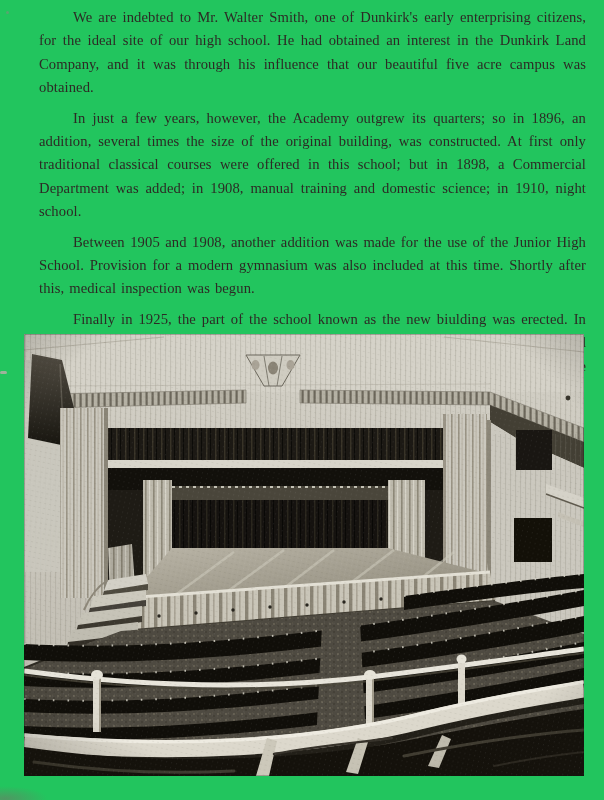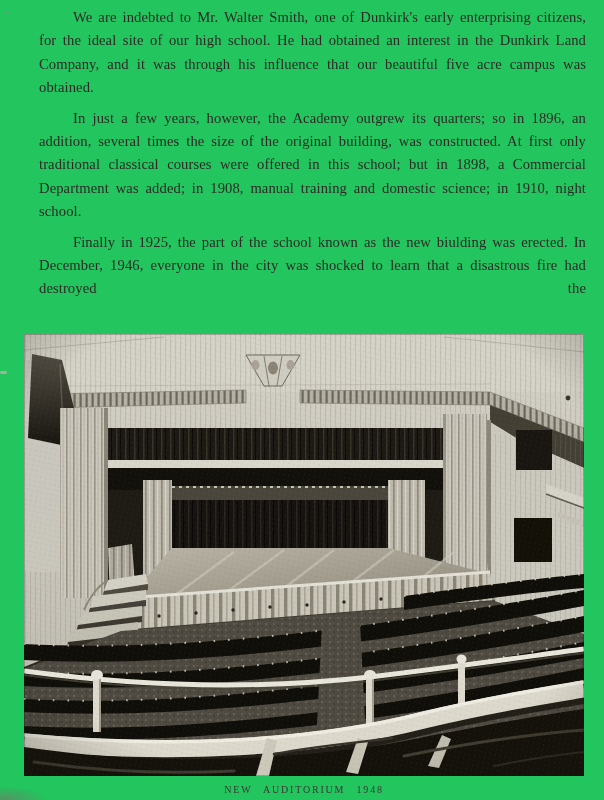--- a/index.html
+++ b/index.html
@@ -31,20 +31,21 @@
   .dot-tl{left:6px;top:11px;width:3px;height:3px;background:#8e8a80;border-radius:50%;opacity:.5;}
 </style>
 </head>
 <body>
 
 <div class="page">
 
   <div class="text-block">
     <p class="fill-last">We are indebted to Mr. Walter Smith, one of Dunkirk's early enterprising citizens, for the ideal site of our high school. He had obtained an interest in the Dunkirk Land Company, and it was through his influence that our beautiful five acre campus was obtained.</p>
     <p>In just a few years, however, the Academy outgrew its quarters; so in 1896, an addition, several times the size of the original building, was constructed. At first only traditional classical courses were offered in this school; but in 1898, a Commercial Department was added; in 1908, manual training and domestic science; in 1910, night school.</p>
+    <p>Between 1905 and 1908, another addition was made for the use of the Junior High School. Provision for a modern gymnasium was also included at this time. Shortly after this, medical inspection was begun.</p>
     <p class="fill-last">Finally in 1925, the part of the school known as the new biulding was erected. In December, 1946, everyone in the city was shocked to learn that a disastrous fire had destroyed the</p>
   </div>
 
   <figure class="photo">
     <svg width="560" height="442" viewBox="0 0 560 442" xmlns="http://www.w3.org/2000/svg" role="img">
       <defs>
         <linearGradient id="gWall" x1="0" y1="0" x2="0" y2="1">
           <stop offset="0" stop-color="#d4d1c7"></stop>
             <stop offset="1" stop-color="#bcb8ad"></stop>
         </linearGradient>
@@ -252,19 +253,18 @@
           <path d="M250,420 C300,411 340,408 368,404" stroke="#36322a" stroke-width="2.5"></path>
           <path d="M380,422 C440,410 510,400 560,396" stroke="#403c31" stroke-width="3"></path>
           <path d="M470,432 C510,424 540,420 560,418" stroke="#2e2a22" stroke-width="2"></path>
         </g>
       </g>
 
       <rect width="560" height="442" fill="url(#gVig)"></rect>
       <rect width="560" height="442" fill="url(#pg)"></rect>
       <rect x="0.5" y="0.5" width="559" height="441" fill="none" stroke="rgba(20,18,12,.25)"></rect>
     </svg>
-    <figcaption class="caption">NEW AUDITORIUM 1948</figcaption>
   </figure>
 
   <div class="artifact smudge-bl"></div>
   <div class="artifact tick-left"></div>
   <div class="artifact dot-tl"></div>
 </div>
 
 </body></html>

